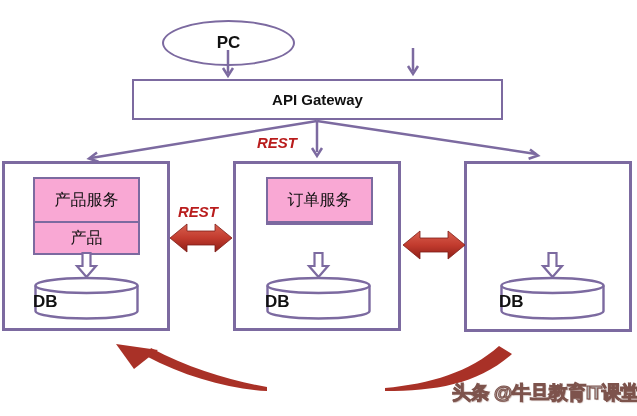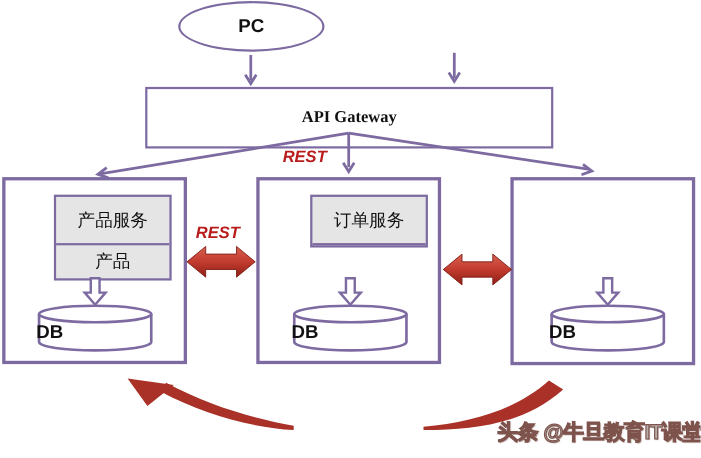--- a/index.html
+++ b/index.html
@@ -10,33 +10,33 @@
     font-family: "Liberation Sans", "DejaVu Sans", sans-serif;
     color: #111;
   }
   .ellipse {
     position: absolute; border: 2.5px solid var(--purple);
     border-radius: 50%; background: #fff;
     display: flex; align-items: center; justify-content: center;
     font-weight: bold; font-size: 17px; box-sizing: border-box;
   }
   .gateway {
-    position: absolute; left: 132px; top: 79px; width: 371px; height: 56px;
+    position: absolute; left: 132px; top: 79px; width: 371px; height: 41px;
     border: 2.5px solid var(--purple); box-sizing: border-box; background: #fff;
     display: flex; align-items: center; justify-content: center;
-    font-weight: bold; font-size: 15px; font-family: Liberation Serif, serif;
+    font-weight: bold; font-size: 15px;
   }
   .container-box {
     position: absolute; width: 168px; height: 170px; top: 161px;
     border: 3px solid var(--purple); box-sizing: border-box; background: #fff;
   }
   .svc-table {
     position: absolute; width: 107px; border: 2.5px solid var(--purple);
-    box-sizing: border-box; background: #e5e5e5;
-    display: flex; flex-direction: column; margin-left: 16px;
+    box-sizing: border-box; background: #f9a8d4;
+    display: flex; flex-direction: column;
   }
   .svc-name {
     height: 42px; border-bottom: 2.5px solid var(--purple);
     display: flex; align-items: center; justify-content: center;
     font-size: 16px;
   }
   .svc-entity {
     height: 30px; display: flex; align-items: center; justify-content: center;
     font-size: 16px;
     font-family: Liberation Serif, serif;
@@ -61,21 +61,21 @@
   .pline { fill: none; stroke: var(--purple); stroke-width: 2.5; }
   .hollow-arrow { fill: #fff; stroke: var(--purple); stroke-width: 2.2; stroke-linejoin: miter; }
   .red-dbl { fill: url(#redGrad); stroke: #7E1D16; stroke-width: 0.8; }
   .red-curve { fill: var(--red); stroke: none; }
 </style>
 </head>
 <body>
 
 <div id="stage">
 
-  <div class="ellipse" style="left:162px; top:1px; width:133px; height:46px;">
+  <div class="ellipse" style="left:162px; top:20px; width:133px; height:46px;">
     <span>PC</span>
   </div>
 
   <div class="gateway">
     <span>API Gateway</span>
   </div>
 
   <div class="rest-label" style="left:257px; top:134px;">REST</div>
 
   <div class="container-box" style="left:2px;"></div>

